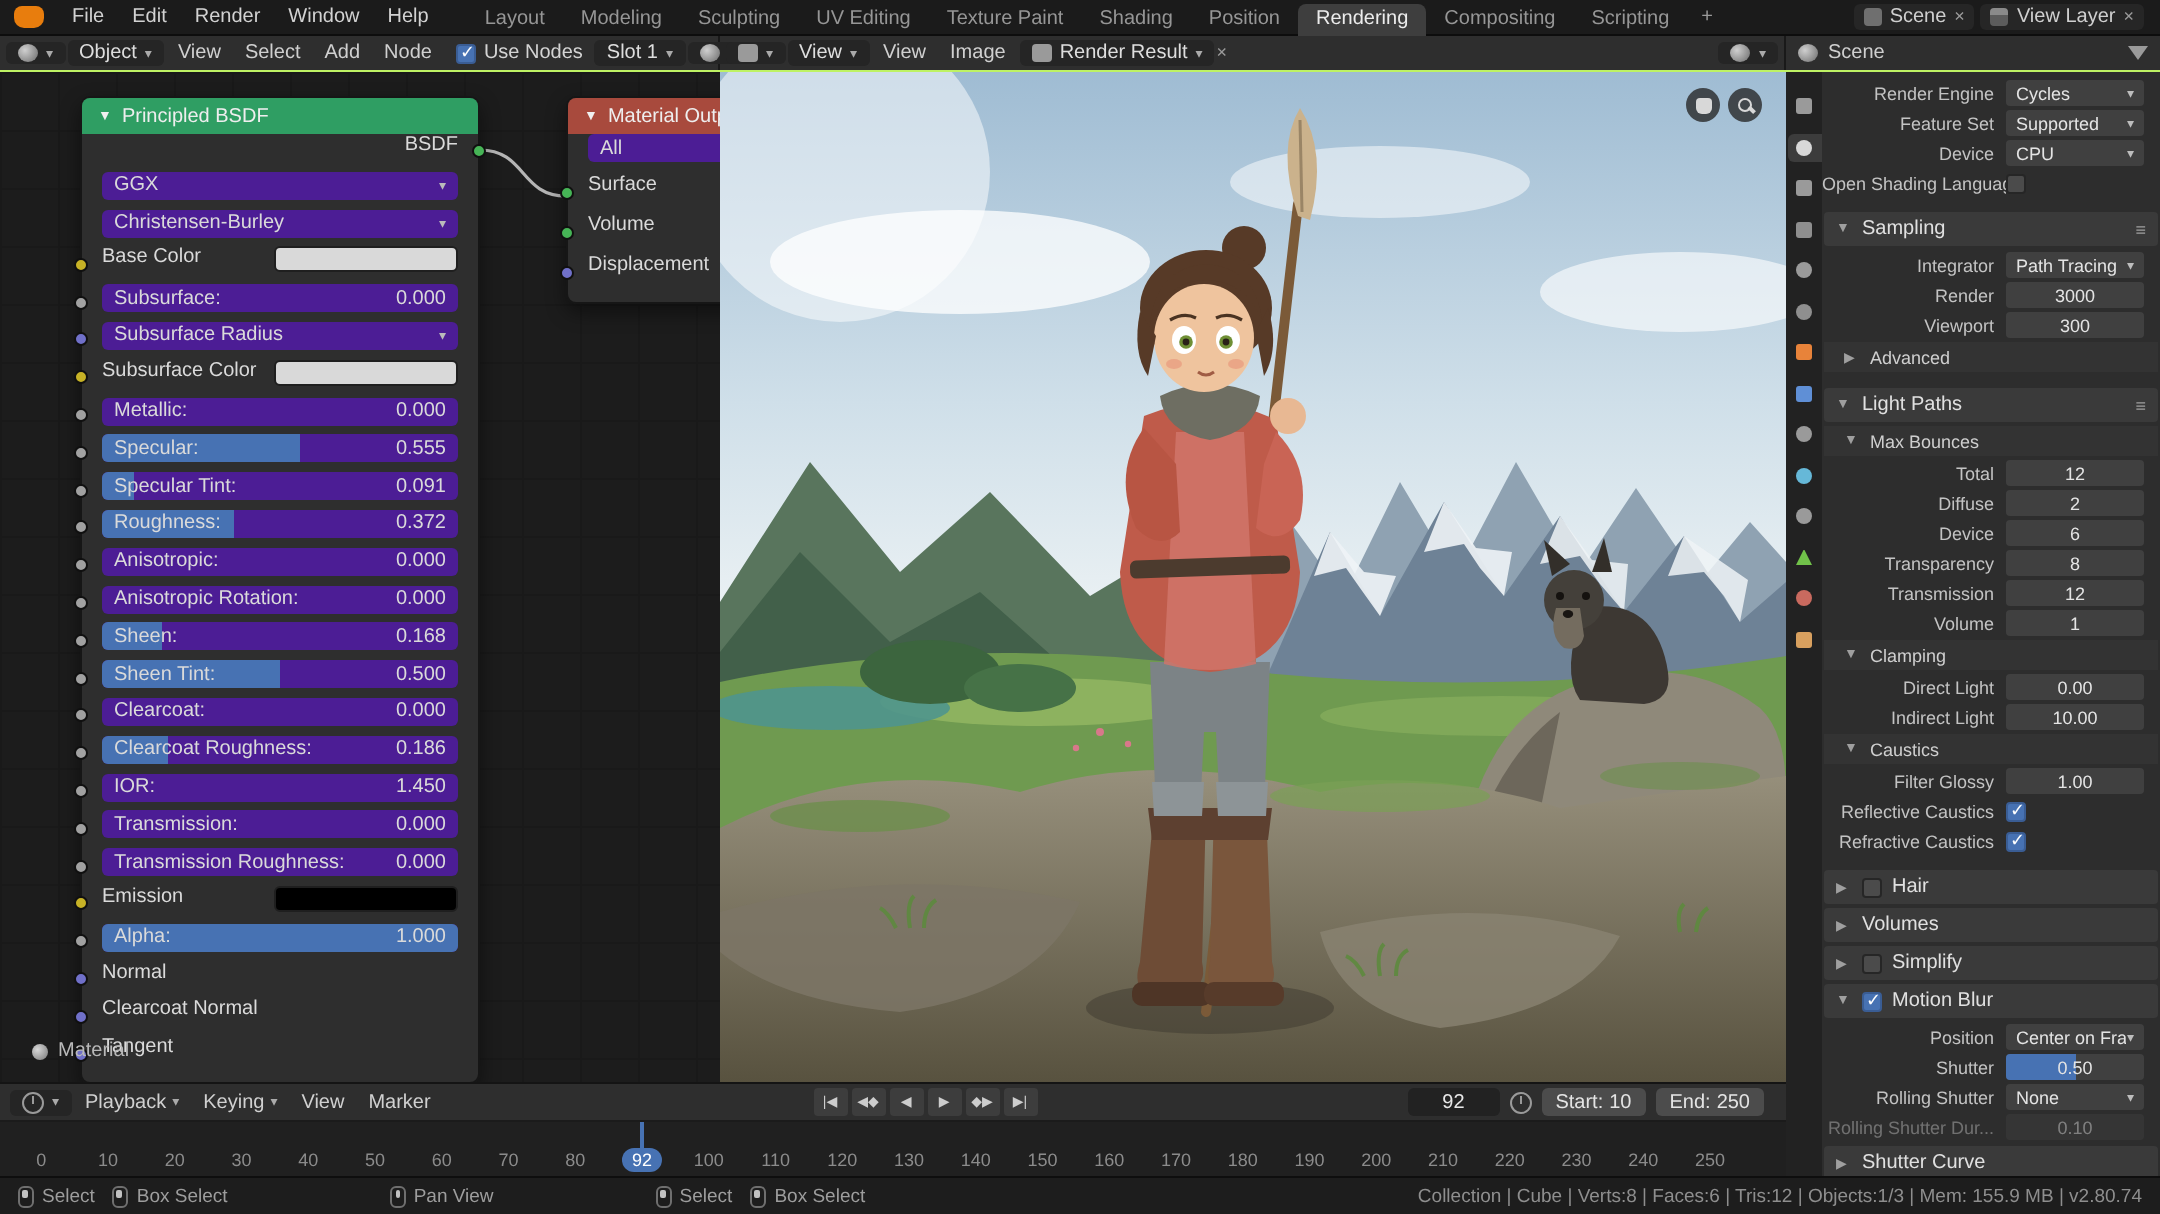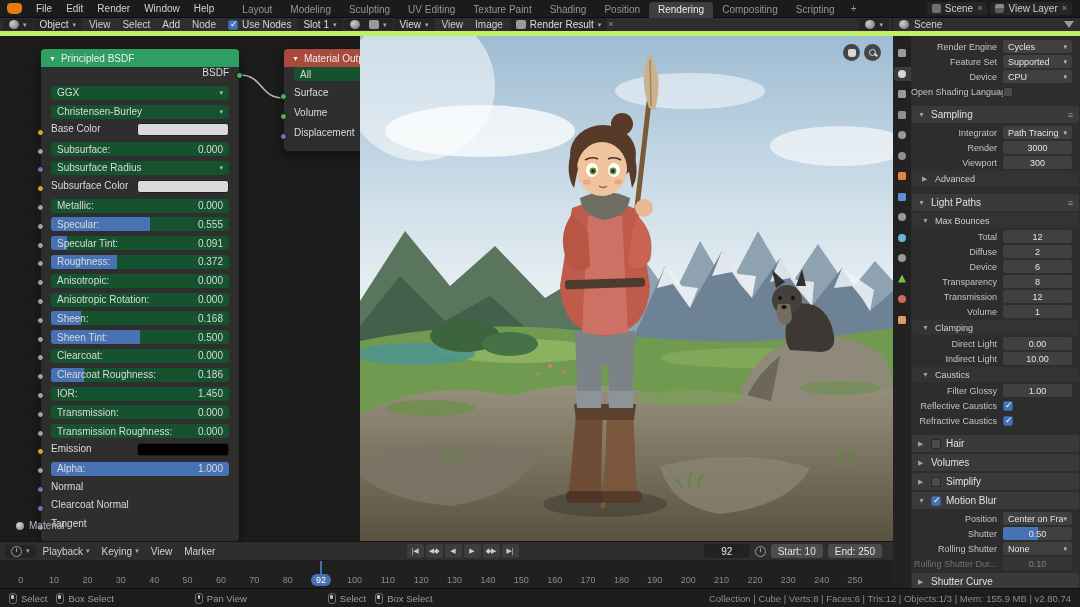--- a/index.html
+++ b/index.html
@@ -15,21 +15,21 @@
 .tab{padding:0 9px;height:16px;line-height:15px;color:#969696;border-radius:4px 4px 0 0;white-space:nowrap}
 .tab.active{background:#3e3e3e;color:#ececec}
 .tab-add{color:#9a9a9a;padding:0 7px}
 .top-right{margin-left:auto;display:flex;align-items:center;gap:3px;padding-right:8px}
 .mini-ic{width:9px;height:9px;background:#6f6f6f;border-radius:2px;display:inline-block}
 .mini-ic.layers{background:linear-gradient(#8a8a8a 40%,#5c5c5c 40%)}
 .tb-group{display:flex;align-items:center;gap:4px;background:#262626;border-radius:3px;padding:1px 5px}
 .x-ic{color:#9a9a9a;font-size:9px;line-height:1}
 
 
-.headerrow{height:18px;display:flex;background:#2e2e2e;border-bottom:5px solid #bef264}
+.headerrow{height:18px;display:flex;background:#2e2e2e;border-bottom:1px solid #bef264}
 .hseg{display:flex;align-items:center;height:100%;gap:1px}
 .hseg.shader{width:360px;border-right:1px solid #191919;padding:0 3px}
 .hseg.image{width:533px;border-right:1px solid #191919;padding:0 3px}
 .hseg.propshead{width:187px;padding:0 6px;gap:5px}
 .hmenu{padding:0 6px;color:#d0d0d0;white-space:nowrap}
 .hdrop{display:flex;align-items:center;gap:4px;background:#252525;border-radius:3px;padding:1px 6px;color:#dedede;white-space:nowrap}
 .hdrop .car{font-size:7px;color:#aaa}
 .ed-icon{width:10px;height:9px;background:#9a9a9a;border-radius:2px;display:inline-block}
 .ed-icon.ball{border-radius:50%;background:radial-gradient(circle at 35% 35%,#cfcfcf,#6a6a6a)}
 .chk{display:flex;align-items:center;gap:4px;padding:0 5px;color:#d4d4d4;white-space:nowrap}
@@ -54,21 +54,21 @@
 .node.bsdf .node-header{background:#2f9e63}
 .node.outnode{left:283px;top:12px;width:120px;padding-bottom:4px}
 .node.outnode .node-header{background:#a84a3d}
 .caret-dn{font-size:7px;color:#f0f0f0}
 .nrow{height:18.8px;display:flex;padding:0 10px;position:relative;color:#dadada}
 .outnode .nrow{height:20px}
 .nrow .socket{position:absolute;left:-4px;top:50%;margin-top:-4px;width:7px;height:7px;border-radius:50%;border:1px solid #101010}
 .socket.yellow{background:#c7b226}.socket.gray{background:#a1a1a1}.socket.purple{background:#7070c9}
 .socket.green{background:#46b456}.socket.blue{background:#7070c9}
 .socket.out{left:auto;right:-4px}
-.nwidget{flex:1;height:14px;background:#14532d;border-radius:3px;position:relative;display:flex;align-items:center;padding:0 6px;overflow:hidden}
+.nwidget{flex:1;height:14px;background:#4c1d95;border-radius:3px;position:relative;display:flex;align-items:center;padding:0 6px;overflow:hidden}
 .nfill{position:absolute;left:0;top:0;bottom:0;width:0;background:#4772b3}
 .nlabel,.nval,.narrow{position:relative;z-index:1}
 .nval{margin-left:auto}
 .narrow{margin-left:auto;font-size:7px;color:#bbb;display:none}
 .clabel{display:none}
 .swatch{display:none;width:92px;height:13px;border-radius:3px;border:1px solid #1f1f1f}.nrow.dd .narrow{display:block}
 .nrow.color .clabel{display:block;flex:1}
 .nrow.color .swatch{display:block}
 .nrow.plain .clabel{display:block}
 .nrow.outrow{justify-content:flex-end}

